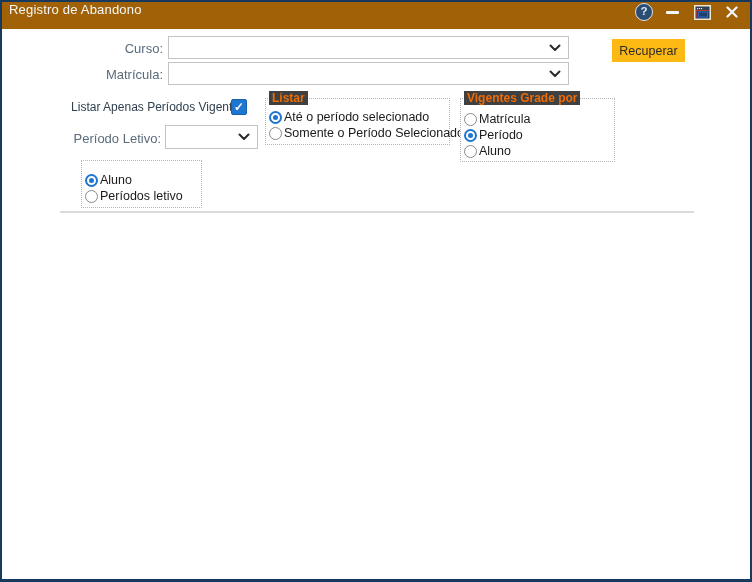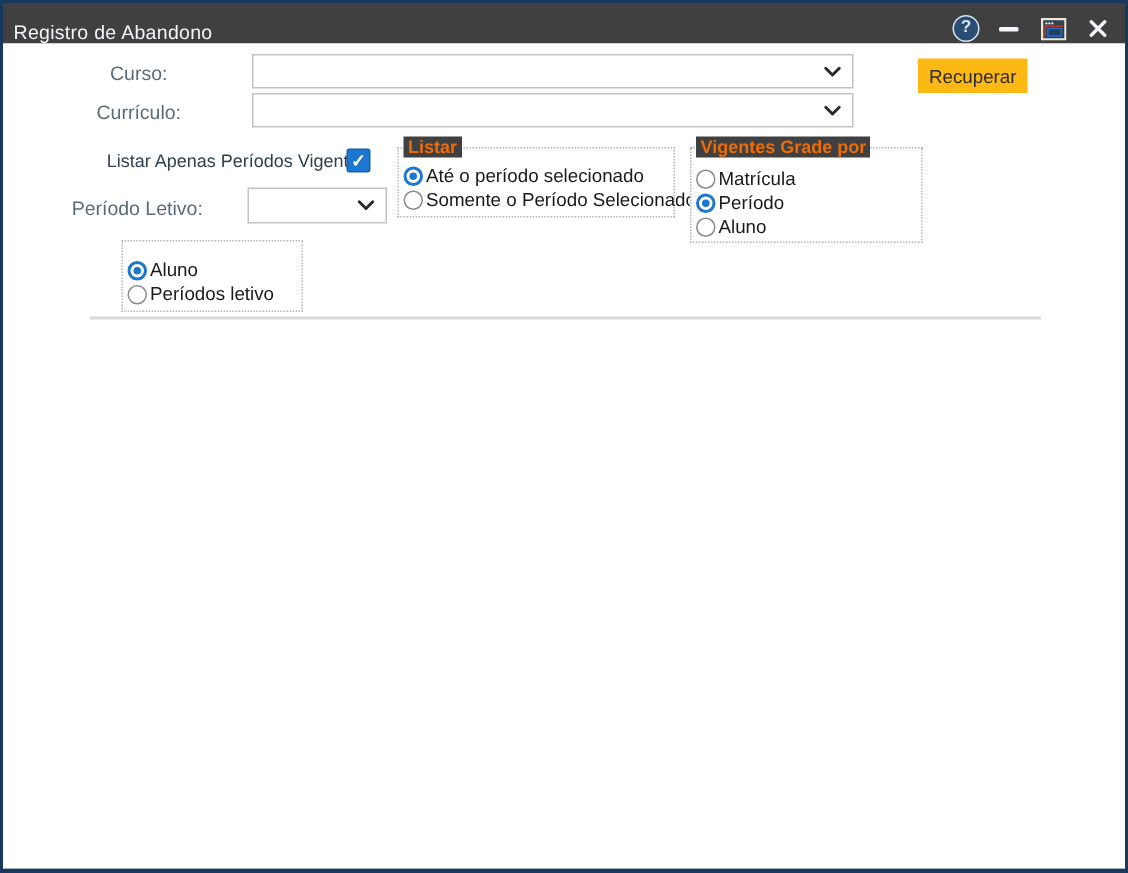--- a/index.html
+++ b/index.html
@@ -8,22 +8,22 @@
 
   .window {
     position:relative; width:752px; height:582px;
     background:#ffffff; border:2px solid #17395e; border-bottom-width:3px;
     overflow:hidden;
   }
 
   
   .titlebar {
     position:absolute; top:0; left:0; right:0; height:27px;
-    background:#404040; color:#ffffff;
-    display:flex; align-items:flex-end;
+    background:#a16207; color:#ffffff;
+    display:flex; align-items:flex-start;
   }
   .titlebar .title {
     font-size:13px; padding-left:7px; letter-spacing:.2px; color:#f2f6fa;
   }
   .tb-controls {
     margin-left:auto; display:flex; align-items:center; gap:9px; padding-right:8px;
   }
   .tb-btn { display:flex; align-items:center; justify-content:center; cursor:default; }
   .help-circle {
     width:18px; height:18px; border-radius:50%;
@@ -33,21 +33,21 @@
   }
   .min-bar { width:13px; height:3px; background:#f2f6fa; border-radius:1px; }
   .tb-btn.minimize { width:20px; height:20px; }
   .tb-btn.maximize { width:22px; height:20px; }
   .tb-btn.close { width:20px; height:20px; }
 
   
   .content { position:absolute; top:27px; left:0; right:0; bottom:0; background:#fff; }
 
   .field-label {
-    position:absolute; text-align:center; font-size:13px; color:#5a6b7b;
+    position:absolute; text-align:right; font-size:13px; color:#5a6b7b;
   }
   .lbl-curso     { left:20px; width:141px; top:12px; }
   .lbl-curriculo { left:20px; width:141px; top:38px; }
   .lbl-periodo   { left:20px; width:139px; top:102px; }
 
   .combo {
     position:absolute; background:#fff; border:1px solid #c3c3c3;
     display:flex; align-items:center; cursor:default;
   }
   .combo .combo-value { flex:1; font-size:12px; color:#222; padding-left:6px; overflow:hidden; white-space:nowrap; }
@@ -138,21 +138,21 @@
     <span class="field-label lbl-curso">Curso:</span>
     <div class="combo combo-curso">
       <span class="combo-value"></span>
       <span class="chev">
         <svg width="12" height="8" viewBox="0 0 12 8">
             <path d="M1.5 1.5 L6 6 L10.5 1.5" stroke="#2b2b2b" stroke-width="2" fill="none" stroke-linecap="round" stroke-linejoin="round"></path>
           </svg>
       </span>
     </div>
 
-    <span class="field-label lbl-curriculo">Currículo:</span>
+    <span class="field-label lbl-curriculo">Matrícula:</span>
     <div class="combo combo-curriculo">
       <span class="combo-value"></span>
       <span class="chev">
         <svg width="12" height="8" viewBox="0 0 12 8">
             <path d="M1.5 1.5 L6 6 L10.5 1.5" stroke="#2b2b2b" stroke-width="2" fill="none" stroke-linecap="round" stroke-linejoin="round"></path>
           </svg>
       </span>
     </div>
 
     <button class="btn-recuperar">Recuperar</button>

